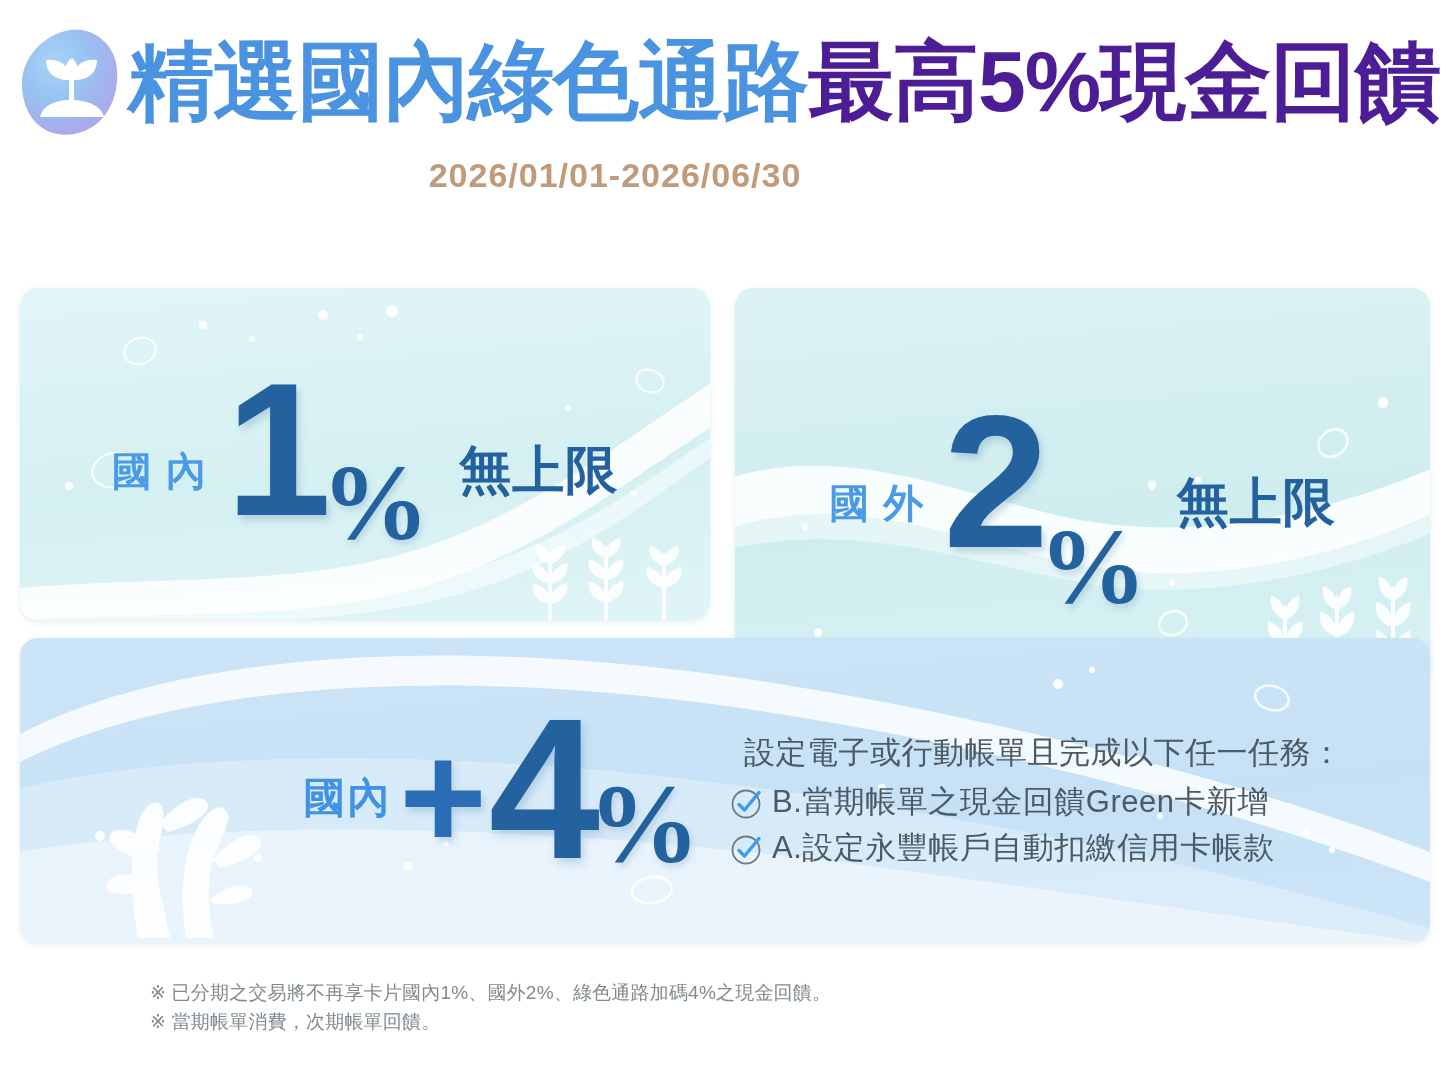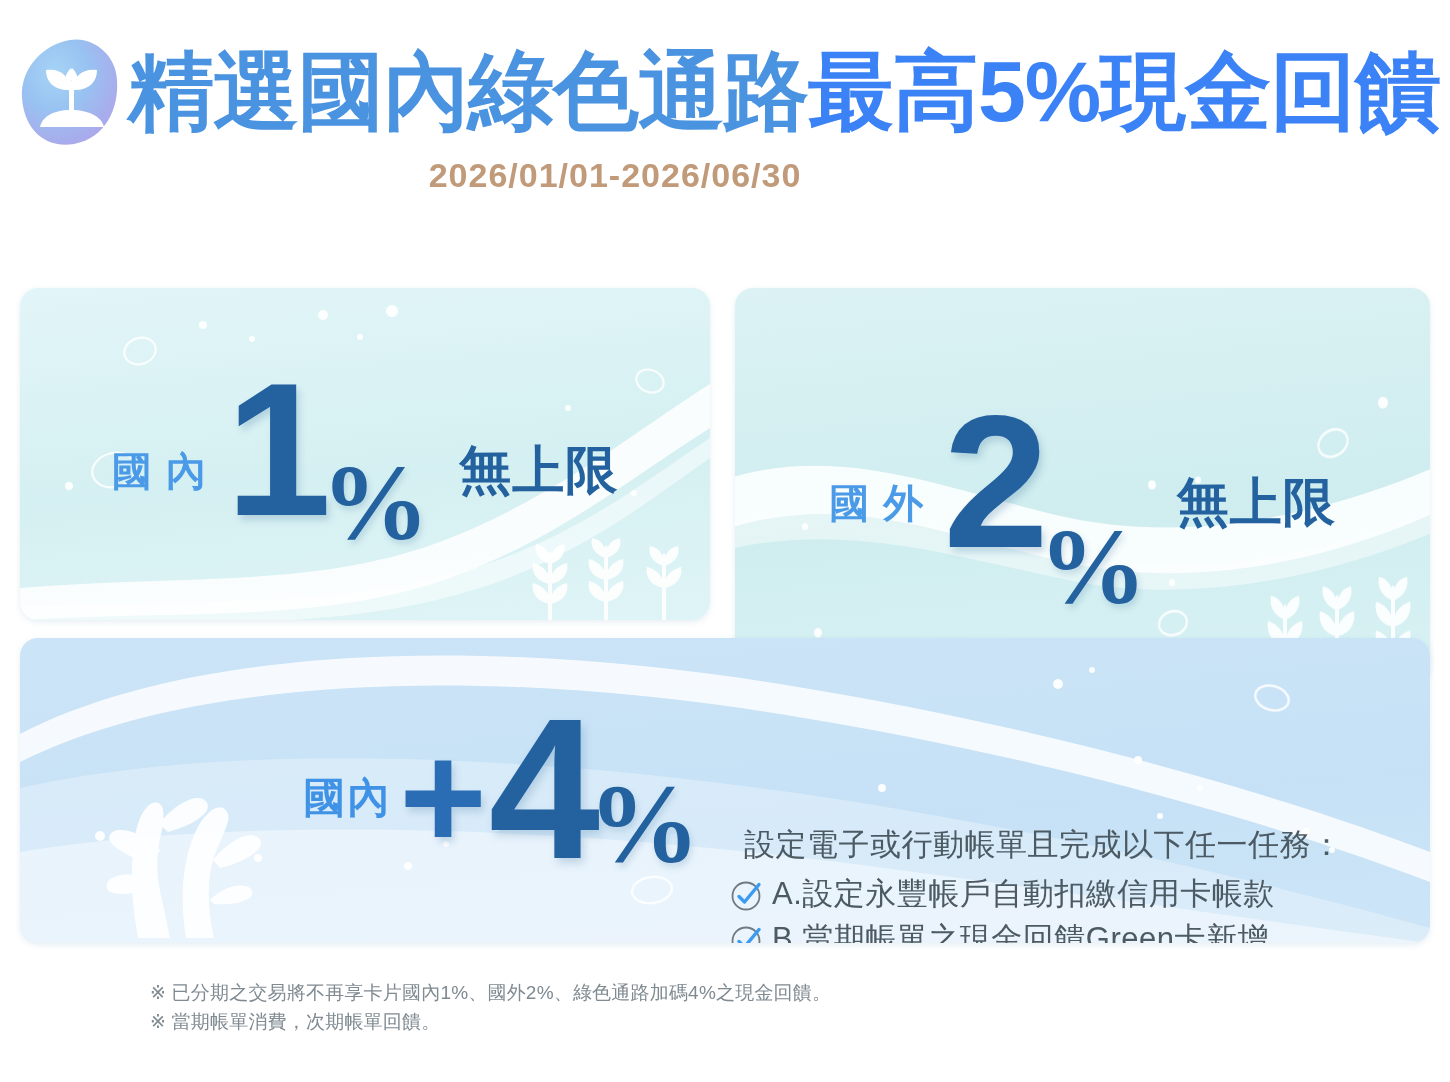--- a/index.html
+++ b/index.html
@@ -11,21 +11,21 @@
     width: 1450px;
     height: 1082px;
     font-family: "Liberation Sans", "DejaVu Sans", sans-serif;
     overflow: hidden;
     position: relative;
   }
 
   
   .header {
     position: absolute;
-    left: 0; top: 18px;
+    left: 0; top: 8px;
     width: 1450px;
     height: 150px;
     display: flex;
     align-items: center;
     justify-content: flex-start;
   }
   .logo-badge {
     position: absolute;
     left: 18px;
     top: 16px;
@@ -42,21 +42,21 @@
     height: 118px;
     display: flex;
     align-items: center;
     white-space: nowrap;
     font-size: 86px;
     font-weight: 700;
     letter-spacing: -1px;
     line-height: 1;
   }
   .title .seg-light { color: #4a93e0; }
-  .title .seg-dark  { color: #3b82f6; text-align: right; }
+  .title .seg-dark  { color: #4c1d95; text-align: right; }
 
   .subtitle {
     position: absolute;
     left: 0;
     top: 156px;
     width: 1230px;
     text-align: center;
     font-size: 34px;
     font-weight: 700;
     letter-spacing: 1px;
@@ -209,25 +209,25 @@
     font-size: 31px;
     color: #6b7b85;
     letter-spacing: 0.5px;
     margin-top: 8px;
     padding-left: 128px;
   }
 
   
   .c3-right {
     position: absolute;
-    left: 710px; top: 16px;
+    left: 710px; top: 6px;
     width: 690px; height: 100%;
     display: flex;
     flex-direction: column;
-    justify-content: flex-end;
+    justify-content: center;
     z-index: 3;
     padding-top: 6px;
   }
   .task-head {
     font-size: 31px;
     color: #4c5a63;
     letter-spacing: 0.5px;
     padding-left: 14px;
     margin-bottom: 8px;
   }
@@ -476,31 +476,31 @@
     <div class="c3-right">
       <div class="task-head">設定電子或行動帳單且完成以下任一任務：</div>
 
       <div class="task-item">
         <span class="task-check">
           <svg viewBox="0 0 34 34" xmlns="http://www.w3.org/2000/svg">
             <circle cx="16" cy="18" r="13.5" fill="none" stroke="#6e7b83" stroke-width="1.8"></circle>
             <path d="M9 18.5 L14.5 24 L29 6.5" fill="none" stroke="#3b9bf0" stroke-width="3.4" stroke-linecap="round" stroke-linejoin="round"></path>
           </svg>
         </span>
-        <span class="task-text">A.設定永豐帳戶自動扣繳信用卡帳款</span>
+        <span class="task-text">B.當期帳單之現金回饋Green卡新增</span>
       </div>
 
       <div class="task-item">
         <span class="task-check">
           <svg viewBox="0 0 34 34" xmlns="http://www.w3.org/2000/svg">
             <circle cx="16" cy="18" r="13.5" fill="none" stroke="#6e7b83" stroke-width="1.8"></circle>
             <path d="M9 18.5 L14.5 24 L29 6.5" fill="none" stroke="#3b9bf0" stroke-width="3.4" stroke-linecap="round" stroke-linejoin="round"></path>
           </svg>
         </span>
-        <span class="task-text">B.當期帳單之現金回饋Green卡新增</span>
+        <span class="task-text">A.設定永豐帳戶自動扣繳信用卡帳款</span>
       </div>
 
     </div>
   </div>
 </div>
 
 <div class="notes">
   <div class="note-line">※ 已分期之交易將不再享卡片國內1%、國外2%、綠色通路加碼4%之現金回饋。</div>
   <div class="note-line">※ 當期帳單消費，次期帳單回饋。</div>
 </div>

